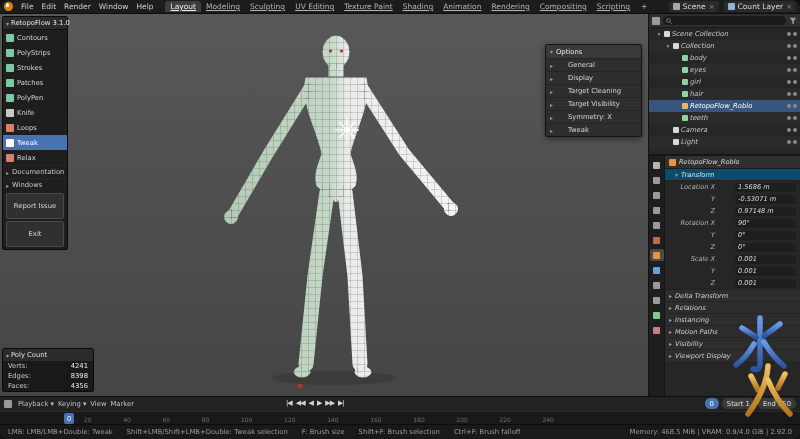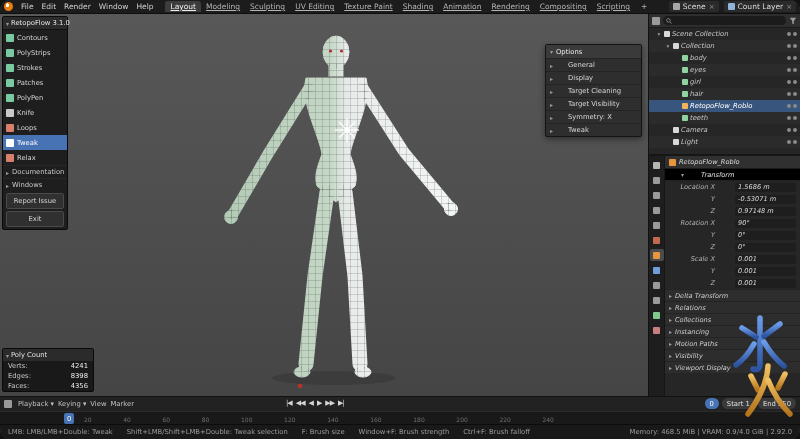--- a/index.html
+++ b/index.html
@@ -34,21 +34,21 @@
   
   .rf-panel { position:absolute; left:2px; top:16px; width:66px; z-index:20;
               background:rgba(28,28,28,0.96); border:1px solid #0a0a0a; border-radius:2px; font-size:6.8px; }
   .rf-header { height:13px; display:flex; align-items:center; gap:2px; padding:0 3px;
                background:#2b2b2b; color:#e4e4e4; border-bottom:1px solid #111; white-space:nowrap; }
   .rf-tool { height:15px; display:flex; align-items:center; gap:3px; padding:0 3px; color:#d5d5d5; }
   .rf-tool.active { background:#4772b3; color:#fff; }
   .rf-icon { width:8px; height:8px; border-radius:1px; flex:none; background:#79c9a1; }
   .rf-link { height:13px; display:flex; align-items:center; gap:3px; padding:0 3px;
              color:#c9c9c9; border-top:1px solid #262626; }
-  .rf-btn { height:16px; margin:2px 3px; display:flex; align-items:center; justify-content:center;
+  .rf-btn { height:26px; margin:2px 3px; display:flex; align-items:center; justify-content:center;
             background:#303030; border:1px solid #4a4a4a; border-radius:2px; color:#d6d6d6; }
   .caret { color:#9a9a9a; font-size:6px; flex:none; }
 
   
   .options { position:absolute; left:545px; top:3px; width:97px; z-index:25; font-size:6.8px;
              background:#2e2e2e; border:1px solid #141414; border-radius:2px;
              box-shadow:0 2px 6px rgba(0,0,0,0.45);margin-top:41px; }
   .opt-header { height:13px; display:flex; align-items:center; gap:3px; padding:0 4px;
                 background:#3a3a3a; color:#ececec; }
   .opt-item { height:13px; display:flex; align-items:center; gap:15px; padding:0 4px;
@@ -86,22 +86,22 @@
   .props { flex:1; display:flex; overflow:hidden; }
   .props-tabs { width:16px; background:#1e1e1e; display:flex; flex-direction:column; align-items:center;
                 padding-top:3px; gap:3px; border-right:1px solid #151515; flex:none; }
   .ptab { width:14px; height:12px; display:flex; align-items:center; justify-content:center; border-radius:2px; }
   .ptab.active { background:#4b4b4b; }
   .pticon { width:7px; height:7px; border-radius:1px; display:block; background:#9a9a9a; }
   .props-main { flex:1; display:flex; flex-direction:column; overflow:hidden; font-size:6.6px; }
   .props-header { height:13px; flex:none; display:flex; align-items:center; gap:3px; padding:0 4px;
                   background:#303030; border-bottom:1px solid #1b1b1b; color:#ddd; white-space:nowrap; }
   .bc-icon { width:7px; height:7px; background:#e8953f; border-radius:1px; flex:none; }
-  .sect-head { height:12px; flex:none; display:flex; align-items:center; gap:17px; padding:0 16px;
-               background:#000000; color:#e5e5e5; border-bottom:1px solid #222; }
+  .sect-head { height:12px; flex:none; display:flex; align-items:center; gap:3px; padding:0 10px;
+               background:#0c4a6e; color:#e5e5e5; border-bottom:1px solid #222; }
   .trow { height:12px; display:flex; align-items:center; gap:20px; padding:0 4px; }
   .tlabel { width:46px; text-align:right; color:#b2b2b2; flex:none; white-space:nowrap; }
   .tfield { flex:1; height:9px; background:#1e1e1e; border-radius:2px; display:flex; align-items:center;
             padding:0 3px; color:#dcdcdc; white-space:nowrap; overflow:hidden; }
   .psection { height:12px; display:flex; align-items:center; gap:3px; padding:0 4px;
               background:#2d2d2d; border-top:1px solid #232323; color:#cfcfcf; }
 
   
   .timeline { position:absolute; top:396px; left:0; width:800px; height:28px; background:#222;
               border-top:1px solid #101010; z-index:15; font-size:6.8px; }
@@ -604,24 +604,20 @@
             <div class="psection">
               <span class="caret">▸</span>
               <span>Delta Transform</span>
             </div>
 
             <div class="psection">
               <span class="caret">▸</span>
               <span>Relations</span>
             </div>
 
-            <div class="psection">
-              <span class="caret">▸</span>
-              <span>Collections</span>
-            </div>
 
             <div class="psection">
               <span class="caret">▸</span>
               <span>Instancing</span>
             </div>
 
             <div class="psection">
               <span class="caret">▸</span>
               <span>Motion Paths</span>
             </div>
@@ -684,21 +680,21 @@
         </div>
     </div>
   </div>
 
   <footer class="statusbar">
     <div class="keymap">
 
     <span>LMB: LMB/LMB+Double: Tweak</span>
         <span>Shift+LMB/Shift+LMB+Double: Tweak selection</span>
         <span>F: Brush size</span>
-        <span>Window+F: Brush strength</span>
+        <span>Shift+F: Brush selection</span>
         <span>Ctrl+F: Brush falloff</span>
       </div>
     <span>Memory: 468.5 MiB | VRAM: 0.9/4.0 GiB | 2.92.0</span>
   </footer>
 
   <div class="watermark">
     <svg class="wm1" width="60" height="60" viewBox="0 0 60 60" title="水">
       <g fill="none" stroke="url(#wmBlueLocal)" stroke-width="5.5" stroke-linecap="round">
         <defs>
             <linearGradient id="wmBlueLocal" x1="0" y1="0" x2="0" y2="1">

